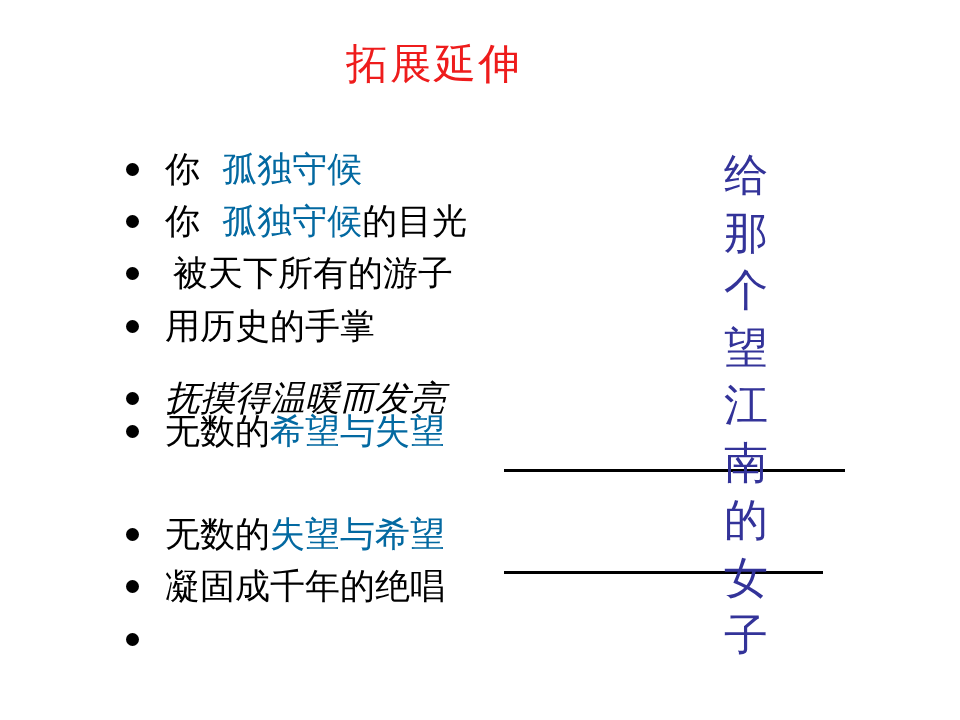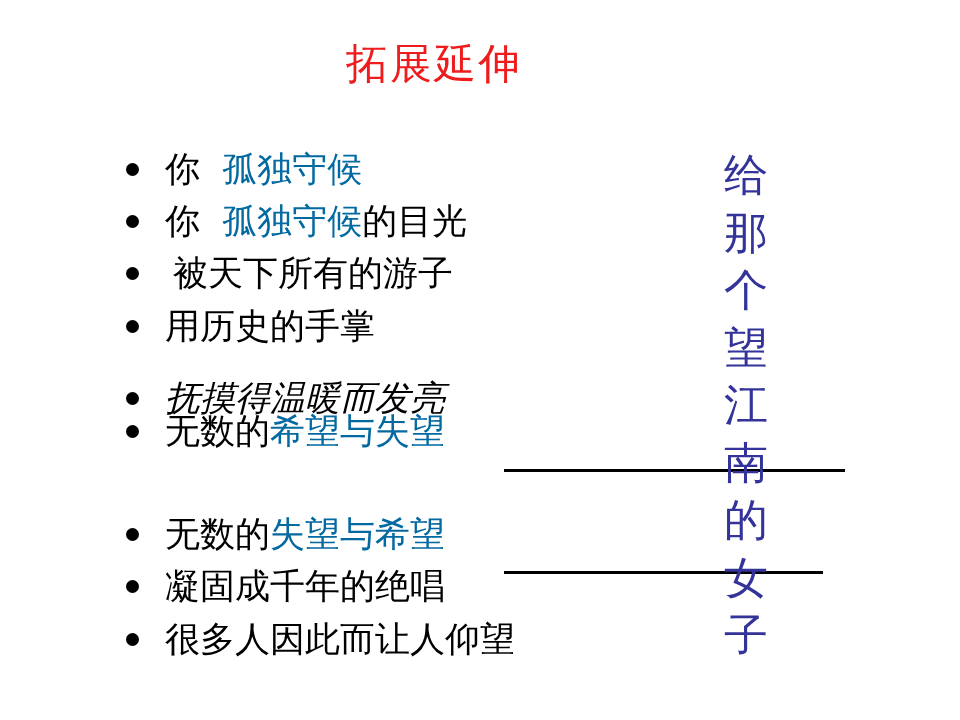--- a/index.html
+++ b/index.html
@@ -150,23 +150,20 @@
 
     <li class="bullet-item" style="top:560px;">
       <span class="bullet-dot"></span>
       <span class="bullet-text">
         <span class="seg-black">凝固成千年的绝唱</span>
       </span>
     </li>
 
     <li class="bullet-item" style="top:613px;">
       <span class="bullet-dot"></span>
-      <span class="bullet-text">
-        <span class="seg-black">很多人因此而让人仰望</span>
-      </span>
     </li>
   </ul>
 
   <div class="blank-line" style="left:504px; top:469px; width:341px;"></div>
   <div class="blank-line" style="left:504px; top:571px; width:319px;"></div>
 
   <div class="vertical-text">
     <span class="vchar">给</span>
     <span class="vchar">那</span>
     <span class="vchar">个</span>

